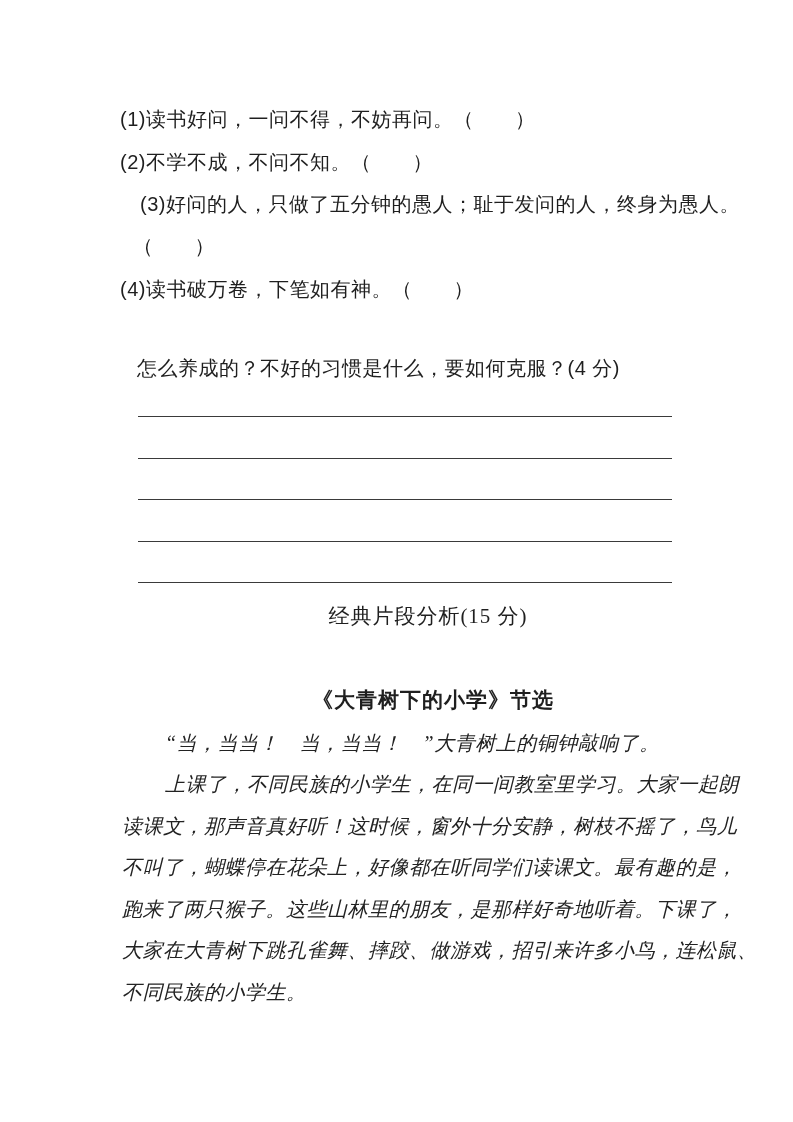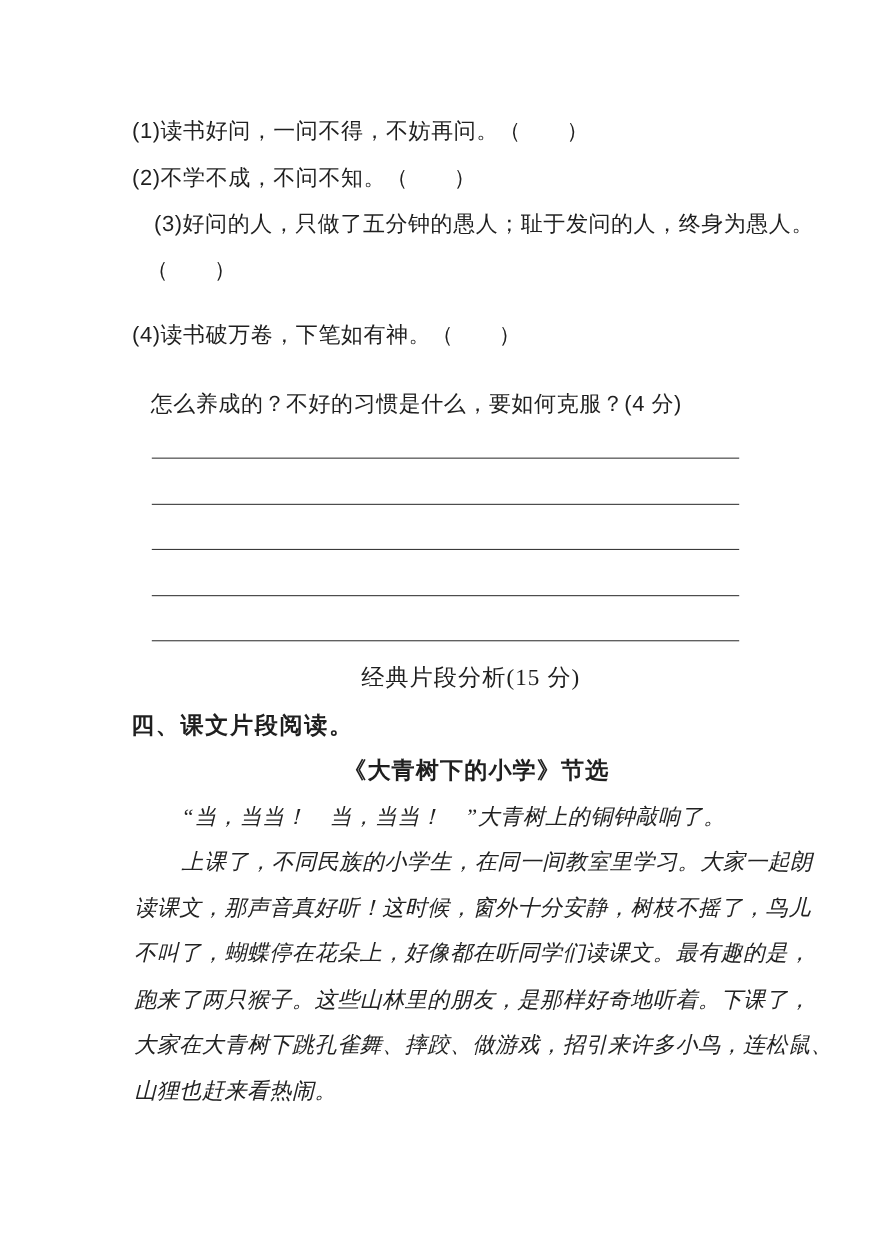--- a/index.html
+++ b/index.html
@@ -70,37 +70,36 @@
 </style>
 </head>
 <body>
 
 <div class="sheet">
 
   <div class="ln qline" style="top:107px;">(1)读书好问，一问不得，不妨再问。（　　）</div>
   <div class="ln qline" style="top:150px;">(2)不学不成，不问不知。（　　）</div>
   <div class="ln qline" style="top:192px;margin-left:20px;">(3)好问的人，只做了五分钟的愚人；耻于发问的人，终身为愚人。</div>
   <div class="ln" style="top:234px; left:133px;">（　　）</div>
-  <div class="ln qline" style="top:277px;margin-top:16px;">(4)读书破万卷，下笔如有神。（　　）</div>
+  <div class="ln qline" style="top:277px;">(4)读书破万卷，下笔如有神。（　　）</div>
 
   <div class="ln" style="top:356px; left:137px;">怎么养成的？不好的习惯是什么，要如何克服？(4 分)</div>
 
   <div class="answer-line" style="top:416px;"></div>
   <div class="answer-line" style="top:458px;"></div>
   <div class="answer-line" style="top:499px;"></div>
   <div class="answer-line" style="top:541px;"></div>
   <div class="answer-line" style="top:582px;"></div>
 
   <div class="center-wrap section-heading" style="top:602px;text-align:center;">经典片段分析(15 分)</div>
 
-  <div class="part-heading" style="top:645px;">四、课文片段阅读。</div>
 
   <div class="center-wrap passage-title" style="top:686px;font-weight:bold;">《大青树下的小学》节选</div>
 
   <div class="passage-line" style="top:772px; left:165px;">上课了，不同民族的小学生，在同一间教室里学习。大家一起朗</div>
   <div class="passage-line" style="top:731px; left:165px;">“当，当当！　当，当当！　”大青树上的铜钟敲响了。</div>
   <div class="passage-line" style="top:814px; left:122px;">读课文，那声音真好听！这时候，窗外十分安静，树枝不摇了，鸟儿</div>
   <div class="passage-line" style="top:855px; left:122px;">不叫了，蝴蝶停在花朵上，好像都在听同学们读课文。最有趣的是，</div>
   <div class="passage-line" style="top:897px; left:122px;">跑来了两只猴子。这些山林里的朋友，是那样好奇地听着。下课了，</div>
   <div class="passage-line" style="top:938px; left:122px;">大家在大青树下跳孔雀舞、摔跤、做游戏，招引来许多小鸟，连松鼠、</div>
-  <div class="passage-line" style="top:980px; left:122px;">山狸也赶来看热闹。</div>
+  <div class="passage-line" style="top:980px; left:122px;">不同民族的小学生。</div>
 
 </div>
 
 </body></html>

